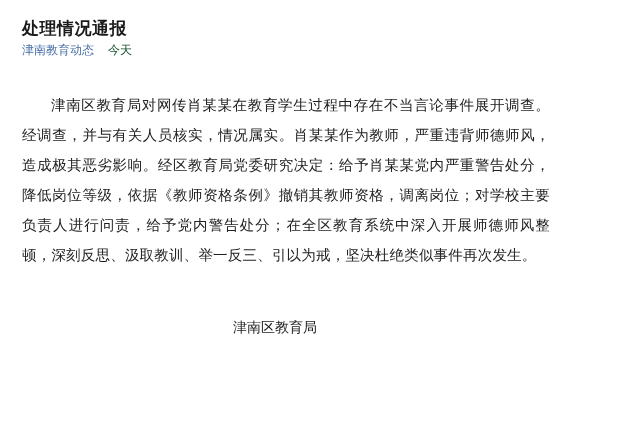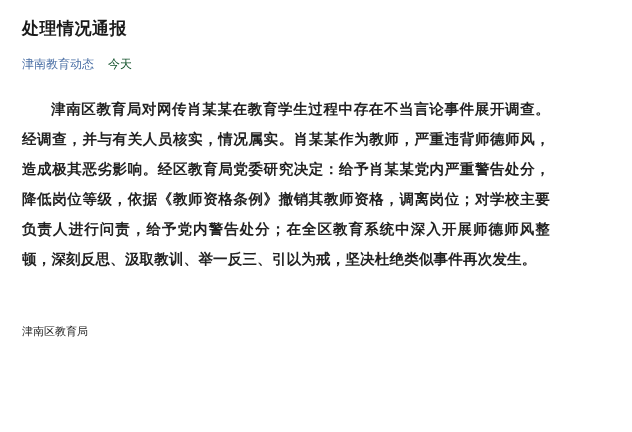--- a/index.html
+++ b/index.html
@@ -26,46 +26,44 @@
     font-size: 17px;
     font-weight: bold;
     color: #1a1a1a;
     letter-spacing: 0.5px;
     line-height: 26px;
     margin: 6px 0 0 0;
   }
   .meta-row {
     display: flex;
     align-items: flex-start;
-    margin-top: 14px;
     font-size: 12px;
     line-height: 16px;
   }
   .meta-source {
     color: #4a6fa5;
     margin-right: 14px;
   }
   .meta-time {
     color: #14532d;
   }
   .body-text {
-    margin-top: 22px;
+    margin-top: 32px;
     font-size: 14.5px;
     line-height: 30px;
     color: #222222;
     text-align: justify;
     text-justify: inter-ideograph;
     text-indent: 2em;
     letter-spacing: 0.2px;
-    font-weight: bold;
   }
   .signature-block {
     margin-top: 42px;
-    text-align: left;
-    font-size: 11px;
+    text-align: center;
+    font-size: 14px;
     line-height: 30px;
     color: #222222;
     padding-right: 22px;
   }
   .sign-line {
     display: block;
   }
 </style>
 </head>
 <body>

